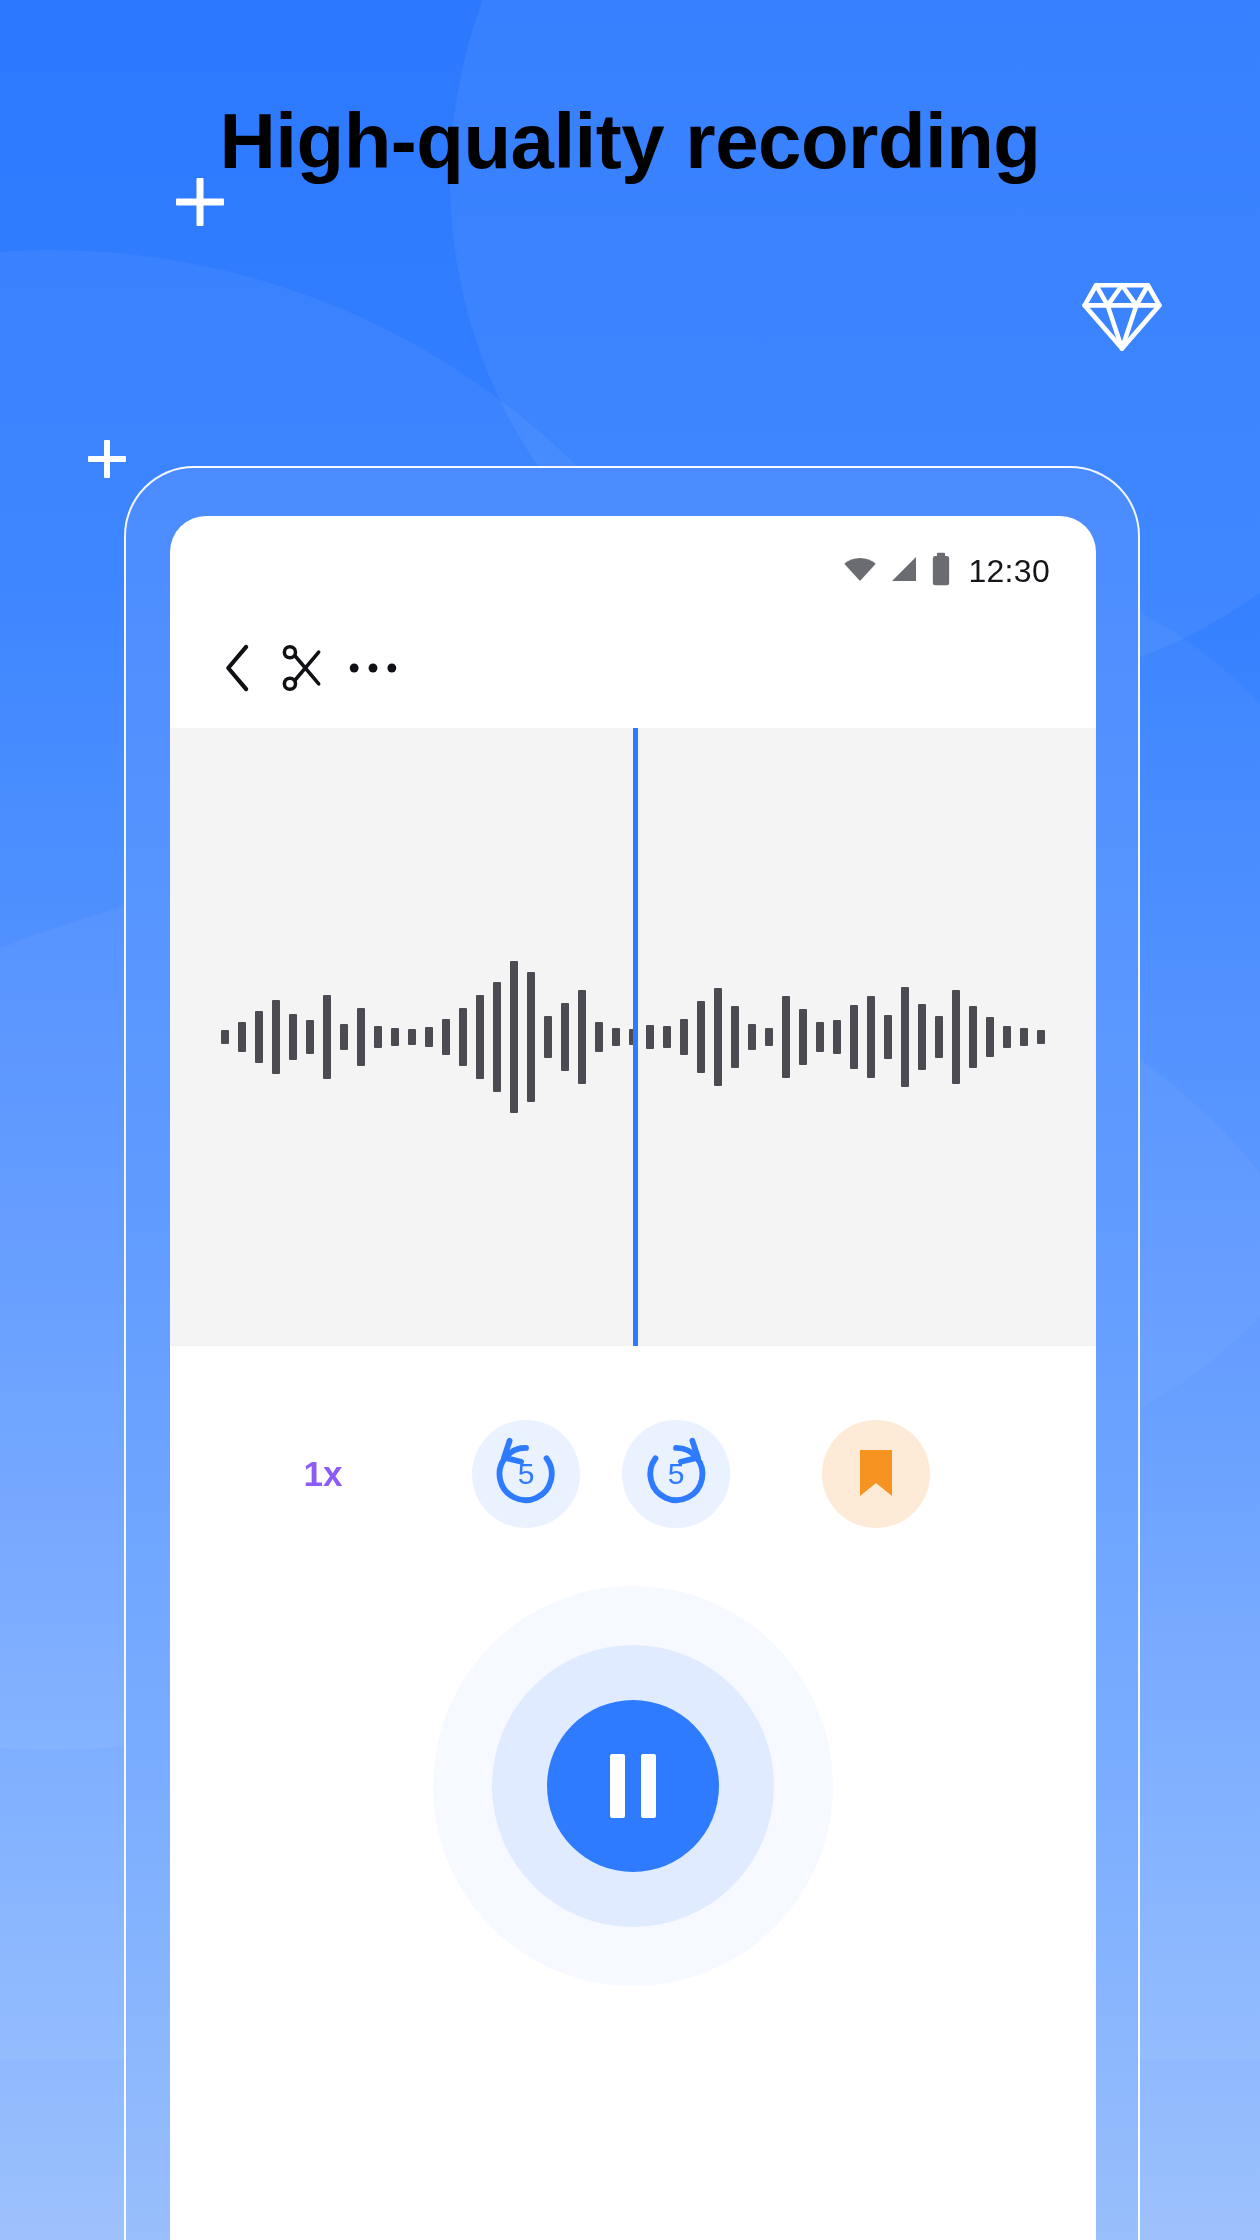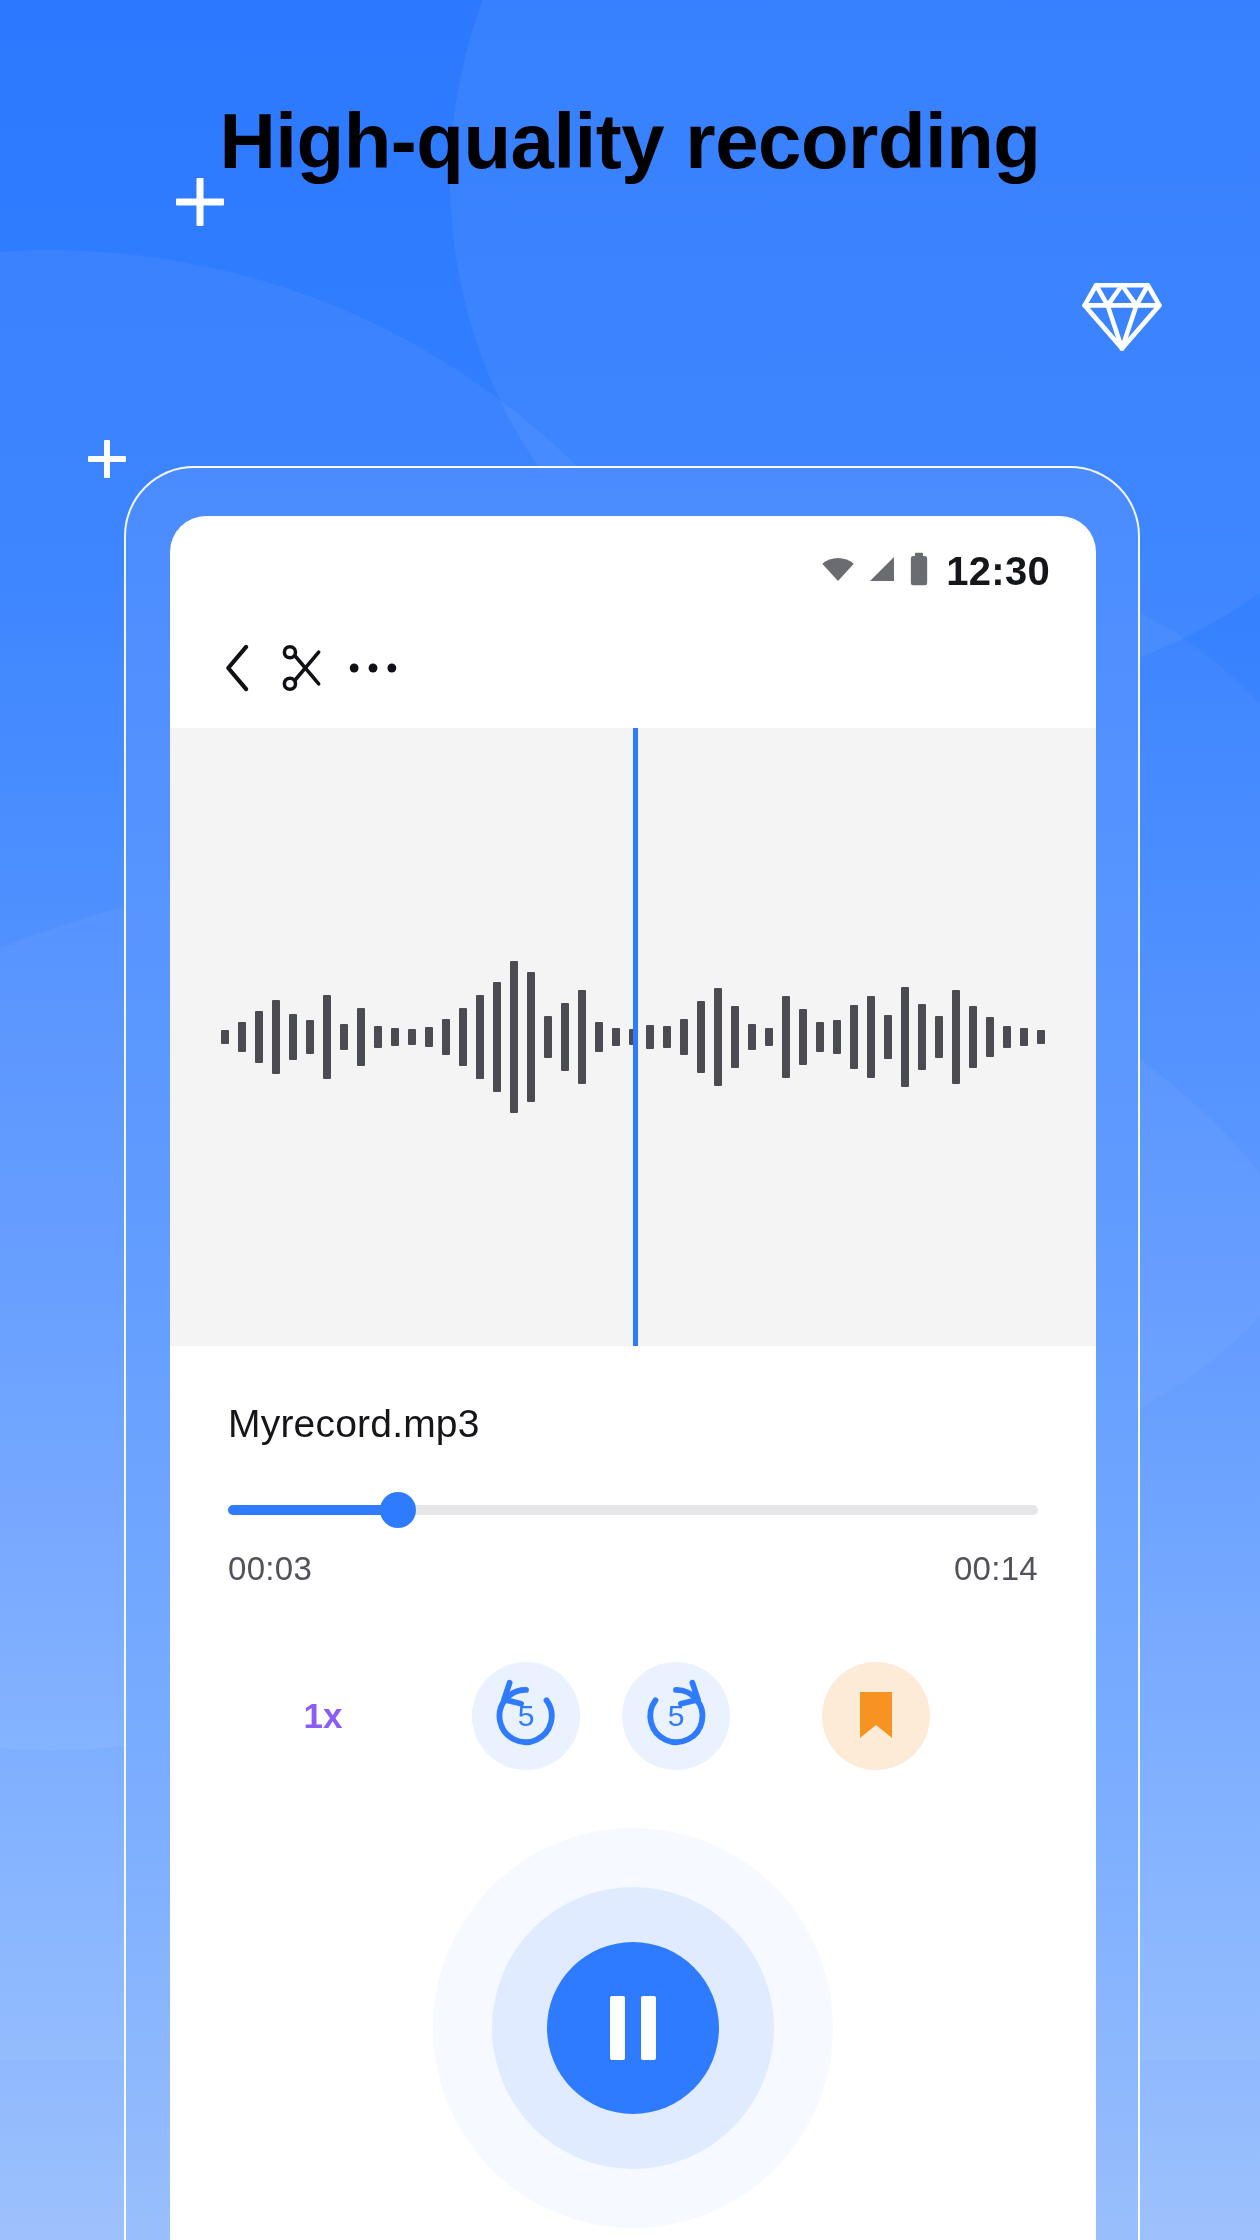--- a/index.html
+++ b/index.html
@@ -92,21 +92,21 @@
 
   
   .statusbar {
     height:92px;
     display:flex; align-items:center; justify-content:flex-end;
     padding:18px 46px 0 0;
     gap:12px;
   }
   .status-icons { display:flex; align-items:center; gap:10px; }
   .status-time {
-    color:#15161a; font-size:40px; letter-spacing:0.3px; margin-left:4px;font-weight:bold;
+    color:#15161a; font-size:32px; letter-spacing:0.3px; margin-left:4px;
   }
 
   
   .appbar {
     height:120px;
     display:flex; align-items:center;
     padding:0 48px 0 40px;
   }
   .appbar-back { width:56px; height:56px; display:flex; align-items:center; justify-content:center; }
   .appbar-title {
@@ -351,32 +351,20 @@
         <span style="height: 94px; background: rgb(75, 76, 82);"></span>
         <span style="height: 62px; background: rgb(75, 76, 82);"></span>
         <span style="height: 40px; background: rgb(75, 76, 82);"></span>
         <span style="height: 22px; background: rgb(75, 76, 82);"></span>
         <span style="height: 18px; background: rgb(75, 76, 82);"></span>
         <span style="height: 14px; background: rgb(75, 76, 82);"></span>
       </div>
     <div class="playhead" style="left: 50%; background: rgb(47, 123, 255);"></div>
   </div>
 
-  <div class="player">
-    <div class="track-name">Myrecord.mp3</div>
-    <div class="progress-wrap">
-      <div class="progress-track"></div>
-      <div class="progress-fill" style="width: 21%;"></div>
-      <div class="progress-knob" style="left: 21%;"></div>
-    </div>
-    <div class="time-row">
-      <span>00:03</span>
-      <span>00:14</span>
-    </div>
-  </div>
 
   <div class="controls">
     <div class="speed-btn">1x</div>
     <div class="ctrl-gap-a"></div>
     <div class="round-btn skip">
       <svg width="82" height="82" viewBox="0 0 44 44" fill="none" stroke="#2f7bff" stroke-width="3.1" stroke-linecap="round" stroke-linejoin="round">
         <path d="M22 8 A14 14 0 1 0 33 13.6"></path>
         <path d="M13.2 4.2 L10.2 13.2 L19.4 15.4"></path>
       </svg>
       <span class="skip-label">5</span>

